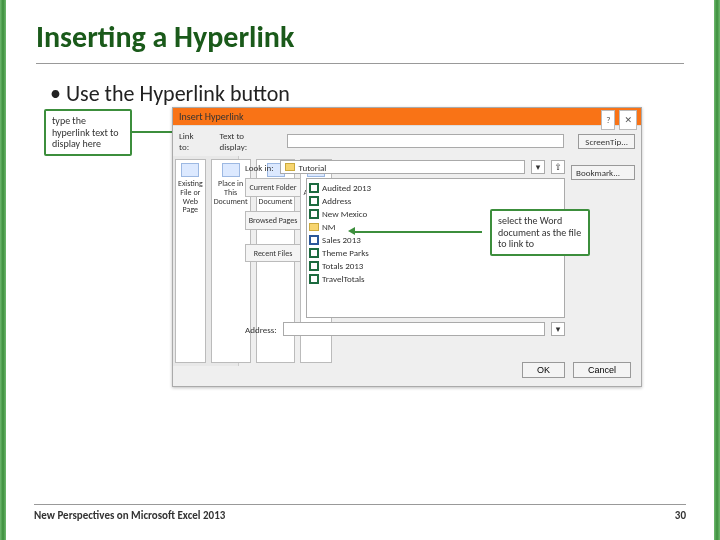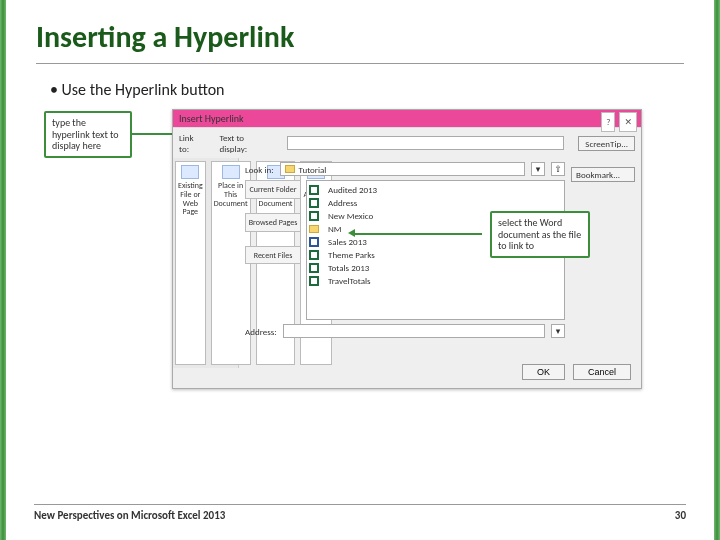--- a/index.html
+++ b/index.html
@@ -2,53 +2,53 @@
 <html><head>
 <meta charset="utf-8">
 <style>
 *{margin:0;padding:0;box-sizing:border-box}
 body{width:720px;height:540px;background:#fff;font-family:Calibri,Arial,sans-serif;position:relative;overflow:hidden}
 .bar-l,.bar-r{position:absolute;top:0;height:540px;width:6px;background:linear-gradient(to right,#6fb96f,#3c8e3c,#6fb96f)}
 .bar-l{left:0}.bar-r{right:0}
 .slide{padding:18px 36px 0 36px;height:100%}
 .title{font-size:30px;font-weight:700;color:#1a5a1a;margin-bottom:8px}
 .rule{height:1px;background:#999;margin-bottom:16px}
-.bullet{font-size:16px;color:#222;margin-left:14px;margin-bottom:18px}
+.bullet{font-size:22px;color:#222;margin-left:14px;margin-bottom:8px}
 .bullet::before{content:"• ";}
 .shot{margin-left:90px;position:relative;width:530px;height:290px}
 .callout{position:absolute;border:2px solid #3c8e3c;background:#fff;padding:4px 6px;font-size:10px;line-height:1.15;color:#333;border-radius:2px}
 .callout.left{left:-82px;top:-6px;width:88px}
 .callout.right{right:66px;top:94px;width:100px}
 .conn{position:absolute;background:#3c8e3c;height:2px}
 .conn.l{left:6px;top:16px;width:70px}
 .conn.r{left:228px;top:116px;width:128px}
 .arrow-r{position:absolute;width:0;height:0;border-top:4px solid transparent;border-bottom:4px solid transparent;border-left:7px solid #3c8e3c}
 .arrow-r.a1{left:76px;top:12px}
 .arrow-l{position:absolute;width:0;height:0;border-top:4px solid transparent;border-bottom:4px solid transparent;border-right:7px solid #3c8e3c}
 .arrow-l.a2{left:222px;top:112px}
 .dlg{position:absolute;left:46px;top:-8px;width:470px;height:280px;background:#efefef;border:1px solid #aaa;box-shadow:0 1px 3px rgba(0,0,0,.25);font-size:9px;color:#333}
-.dlg-titlebar{height:18px;line-height:18px;padding:0 6px;font-size:10px;background:#ec4899;border-bottom:1px solid #ddd;position:relative}
+.dlg-titlebar{height:18px;line-height:18px;padding:0 6px;font-size:10px;background:#f97316;border-bottom:1px solid #ddd;position:relative}
 .win-ctl{position:absolute;right:4px;top:2px;font-size:9px;color:#555}
 .win-ctl span{display:inline-block;border:1px solid #bbb;padding:0 4px;margin-left:2px;background:#fff}
 .row1{display:flex;align-items:center;padding:4px 6px;gap:14px}
 .row1 .ttd{width:280px;height:14px;border:1px solid #aaa;background:#fff}
 .stbtn{margin-left:auto;border:1px solid #999;background:#f4f4f4;padding:1px 6px;font-size:9px}
 .main{display:flex;height:210px}
 .linkto{width:66px;background:#e8e8e8;border-right:1px solid #ccc;padding:3px 2px;display:flex;gap:5px}
 .linkto .opt{border:1px solid #bbb;background:#fff;text-align:center;padding:3px 2px;font-size:8px;line-height:1.1}
 .linkto .opt .ic{width:18px;height:14px;background:#dce9ff;border:1px solid #9cb8e2;margin:0 auto 2px}
 .center{flex:1;padding:4px 6px;position:relative}
 .lookrow{display:flex;align-items:center;gap:6px;margin-bottom:4px}
 .lookbox{flex:1;height:14px;border:1px solid #aaa;background:#fff;display:flex;align-items:center;padding:0 4px;gap:4px}
 .folder-ic{width:10px;height:8px;background:#f7d56f;border:1px solid #caa93e}
 .dd{width:14px;height:14px;border:1px solid #aaa;background:#fff;text-align:center;line-height:12px}
 .navtabs{float:left;width:56px;display:flex;flex-direction:column;gap:14px;margin-right:5px}
 .navtabs .t{border:1px solid #bbb;background:#f4f4f4;padding:4px 2px;font-size:8px;text-align:center;line-height:1.1}
 .flist{border:1px solid #aaa;background:#fff;height:140px;overflow:hidden;padding:2px}
-.flist .f{display:flex;align-items:center;gap:9px;padding:1px 0;font-size:9px}
+.flist .f{display:flex;align-items:center;gap:3px;padding:1px 0;font-size:9px}
 .xic{width:10px;height:10px;background:#1c6b3f;position:relative}
 .xic::after{content:"";position:absolute;left:2px;top:2px;width:6px;height:6px;background:#fff}
 .wic{width:10px;height:10px;background:#2b579a;position:relative}
 .wic::after{content:"";position:absolute;left:2px;top:2px;width:6px;height:6px;background:#fff}
 .fic{width:10px;height:8px;background:#f7d56f;border:1px solid #caa93e}
 .addrrow{display:flex;align-items:center;gap:6px;margin-top:4px;clear:both}
 .addrbox{flex:1;height:14px;border:1px solid #aaa;background:#fff}
 .btns{position:absolute;right:10px;bottom:8px}
 .btns button{border:1px solid #999;background:#f4f4f4;padding:2px 14px;font-size:9px;margin-left:6px}
 .rightcol{width:70px;padding:6px 6px 0 0}

